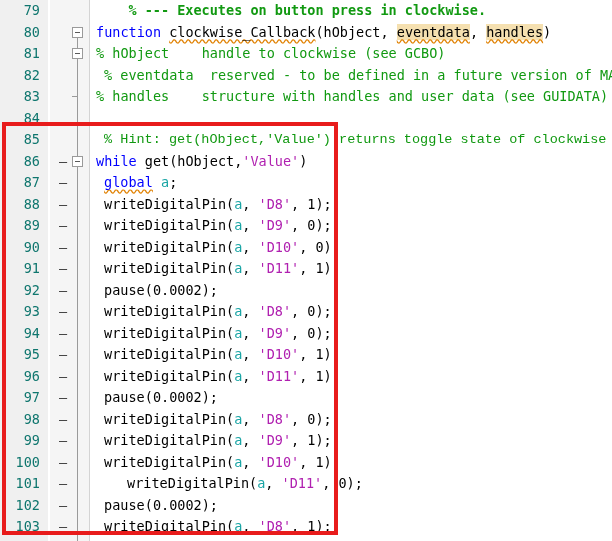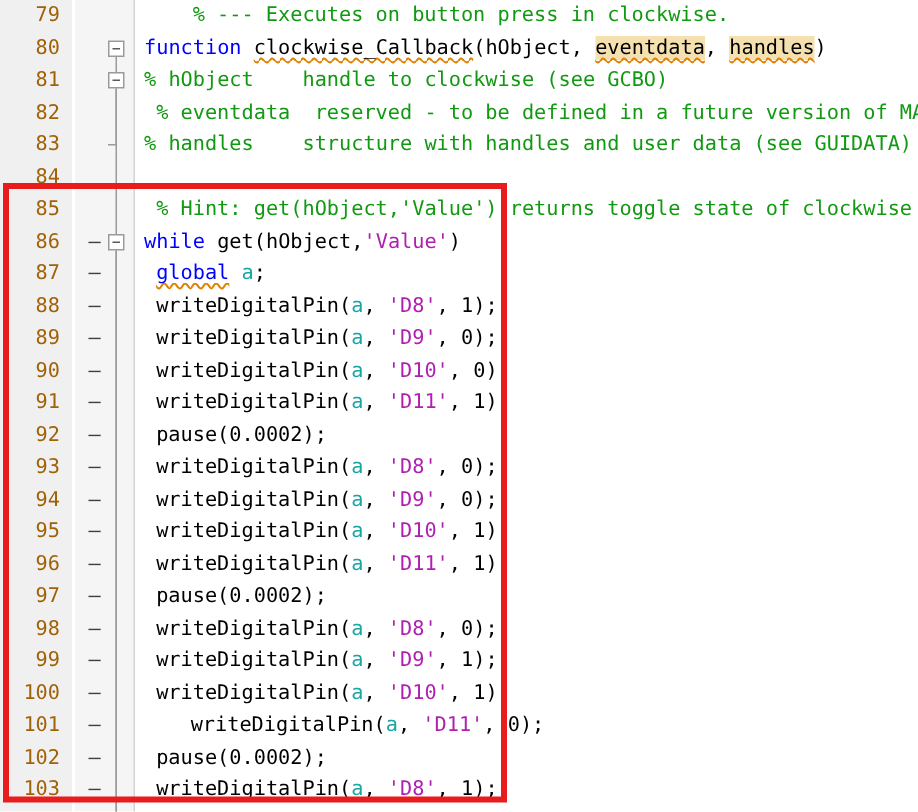--- a/index.html
+++ b/index.html
@@ -32,21 +32,21 @@
 
   
   .row{
     position:absolute;left:0;width:612px;height:21.5px;
     white-space:pre;
   }
   .lineno{
     position:absolute;left:0;top:0;width:40px;height:21.5px;
     text-align:right;
     font-size:13.5px;line-height:21.5px;
-    color:#a16207;
+    color:#0f766e;
   }
   .execdash{
     position:absolute;left:56px;top:0;width:14px;height:21.5px;
     font-size:13.5px;line-height:21.5px;
     color:#404040;text-align:center;
   }
   .code{
     position:absolute;left:60px;top:0;height:21.5px;
     font-size:13.5px;line-height:21.5px;
     color:#000000;
@@ -107,27 +107,27 @@
       <div class="foldbox" style="left: 72px; top: 26.5px;"></div>
       <div class="foldline" style="left: 77px; top: 37.5px; height: 597px;"></div>
       <div class="foldbox" style="left: 72px; top: 48px;"></div>
       <div class="foldline" style="left: 77px; top: 59px; height: 37px;"></div>
       <div class="foldtick" style="left: 72px; top: 96px; width: 6px;"></div>
       <div class="foldbox" style="left: 72px; top: 155.5px;"></div>
       <div class="foldline" style="left: 77px; top: 166.5px; height: 467px;"></div>
     </div>
 
   <div id="rows">
-      <div class="row" style="top: 0px;"><div class="lineno">79</div><div class="code" style="left: 128.48px;"><span class="cm">% --- Executes on button press in clockwise.</span></div></div>
+      <div class="row" style="top: 0px;"><div class="lineno">79</div><div class="code" style="left: 128.48px; font-weight: bold;"><span class="cm">% --- Executes on button press in clockwise.</span></div></div>
       <div class="row" style="top: 21.5px;"><div class="lineno">80</div><div class="code" style="left: 96px;"><span class="kw">function </span><span class="id squig">clockwise_Callback</span><span class="id">(hObject, </span><span class="id hl squig">eventdata</span><span class="id">, </span><span class="id hl squig">handles</span><span class="id">)</span></div></div>
       <div class="row" style="top: 43px;"><div class="lineno">81</div><div class="code" style="left: 96px;"><span class="cm">% hObject    handle to clockwise (see GCBO)</span></div></div>
       <div class="row" style="top: 64.5px;"><div class="lineno">82</div><div class="code" style="left: 104.12px;"><span class="cm">% eventdata  reserved - to be defined in a future version of MATLAB</span></div></div>
       <div class="row" style="top: 86px;"><div class="lineno">83</div><div class="code" style="left: 96px;"><span class="cm">% handles    structure with handles and user data (see GUIDATA)</span></div></div>
       <div class="row" style="top: 107.5px;"><div class="lineno">84</div><div class="code" style="left: 96px;"></div></div>
-      <div class="row" style="top: 129px;"><div class="lineno">85</div><div class="code" style="left: 104.12px;"><span class="cm">% Hint: get(hObject,'Value') returns toggle state of clockwise</span></div></div>
+      <div class="row" style="top: 129px;"><div class="lineno">85</div><div class="code" style="left: 104.12px; font-family: Liberation Mono, monospace;"><span class="cm">% Hint: get(hObject,'Value') returns toggle state of clockwise</span></div></div>
       <div class="row" style="top: 150.5px;"><div class="lineno">86</div><div class="execdash">–</div><div class="code" style="left: 96px;"><span class="kw">while </span><span class="id">get(hObject,</span><span class="str">'Value'</span><span class="id">)</span></div></div>
       <div class="row" style="top: 172px;"><div class="lineno">87</div><div class="execdash">–</div><div class="code" style="left: 104.12px;"><span class="kw squig">global</span><span class="id"> </span><span class="var">a</span><span class="id">;</span></div></div>
       <div class="row" style="top: 193.5px;"><div class="lineno">88</div><div class="execdash">–</div><div class="code" style="left: 104.12px;"><span class="id">writeDigitalPin(</span><span class="var">a</span><span class="id">, </span><span class="str">'D8'</span><span class="id">, 1);</span></div></div>
       <div class="row" style="top: 215px;"><div class="lineno">89</div><div class="execdash">–</div><div class="code" style="left: 104.12px;"><span class="id">writeDigitalPin(</span><span class="var">a</span><span class="id">, </span><span class="str">'D9'</span><span class="id">, 0);</span></div></div>
       <div class="row" style="top: 236.5px;"><div class="lineno">90</div><div class="execdash">–</div><div class="code" style="left: 104.12px;"><span class="id">writeDigitalPin(</span><span class="var">a</span><span class="id">, </span><span class="str">'D10'</span><span class="id">, 0);</span></div></div>
       <div class="row" style="top: 258px;"><div class="lineno">91</div><div class="execdash">–</div><div class="code" style="left: 104.12px;"><span class="id">writeDigitalPin(</span><span class="var">a</span><span class="id">, </span><span class="str">'D11'</span><span class="id">, 1);</span></div></div>
       <div class="row" style="top: 279.5px;"><div class="lineno">92</div><div class="execdash">–</div><div class="code" style="left: 104.12px;"><span class="id">pause(0.0002);</span></div></div>
       <div class="row" style="top: 301px; padding-left: 14px;"><div class="lineno">93</div><div class="execdash">–</div><div class="code" style="left: 104.12px;"><span class="id">writeDigitalPin(</span><span class="var">a</span><span class="id">, </span><span class="str">'D8'</span><span class="id">, 0);</span></div></div>
       <div class="row" style="top: 322.5px;"><div class="lineno">94</div><div class="execdash">–</div><div class="code" style="left: 104.12px;"><span class="id">writeDigitalPin(</span><span class="var">a</span><span class="id">, </span><span class="str">'D9'</span><span class="id">, 0);</span></div></div>
       <div class="row" style="top: 344px;"><div class="lineno">95</div><div class="execdash">–</div><div class="code" style="left: 104.12px;"><span class="id">writeDigitalPin(</span><span class="var">a</span><span class="id">, </span><span class="str">'D10'</span><span class="id">, 1);</span></div></div>

